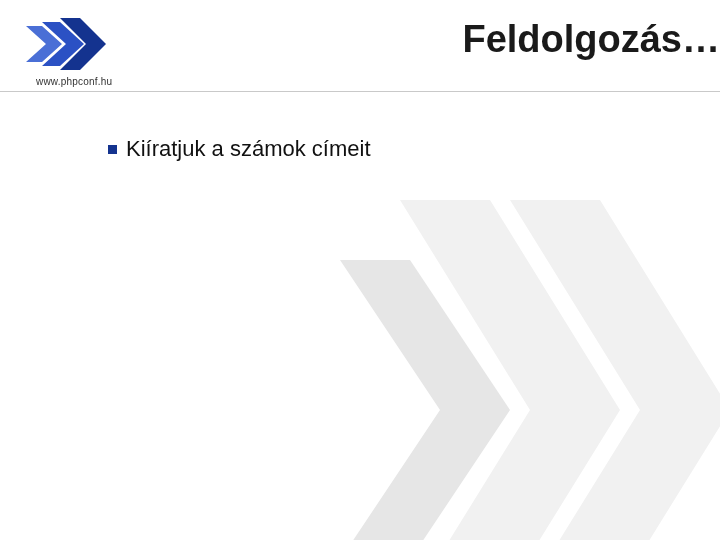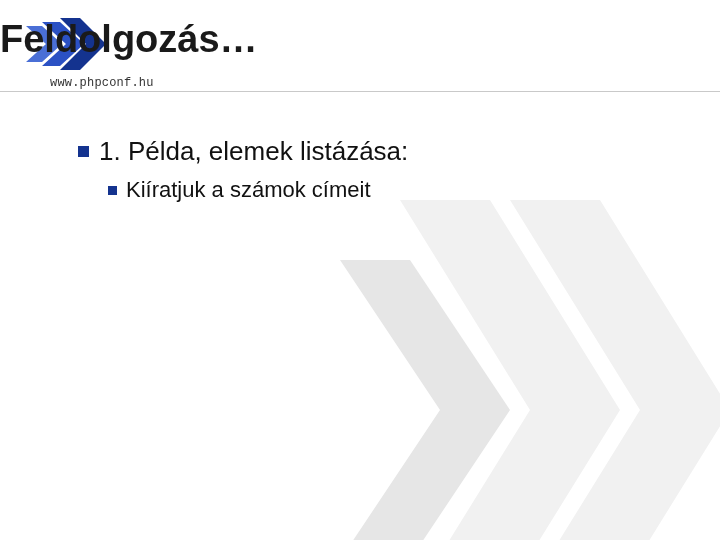--- a/index.html
+++ b/index.html
@@ -1,22 +1,22 @@
 <!DOCTYPE html>
 <html><head>
 <meta charset="utf-8">
 <style>
   * { margin: 0; padding: 0; box-sizing: border-box; }
   html, body { width: 720px; height: 540px; overflow: hidden; font-family: Verdana, Geneva, sans-serif; background: #fff; }
   .slide { position: relative; width: 720px; height: 540px; background: #fff; }
   .bg-chevrons { position: absolute; right: -40px; bottom: -80px; pointer-events: none; }
   .header { position: relative; height: 92px; border-bottom: 1px solid #c9c9c9; }
   .logo-wrap { position: absolute; left: 20px; top: 14px; }
-  .site-url { position: absolute; left: 50px; top: 76px; font-size: 12px; color: #333; letter-spacing: 0.2px; font-family: Liberation Mono, monospace; }
-  .title { position: absolute; left: 0; right: 0; top: 18px; text-align: left; font-weight: 700; font-size: 38px; color: #1a1a1a; font-family: Verdana, sans-serif; }
+  .site-url { position: absolute; left: 36px; top: 76px; font-size: 10px; color: #333; letter-spacing: 0.2px; }
+  .title { position: absolute; left: 0; right: 0; top: 18px; text-align: right; font-weight: 700; font-size: 38px; color: #1a1a1a; font-family: Verdana, sans-serif; }
   .content { position: relative; padding: 44px 60px 0 78px; }
   .bullet1 { display: flex; align-items: flex-start; gap: 10px; margin-bottom: 10px; }
   .bullet1 .sq { width: 11px; height: 11px; background: #14338f; margin-top: 10px; flex: 0 0 auto; }
   .bullet1 .txt { font-size: 26px; color: #111; font-family: Verdana, sans-serif; }
   .bullet2 { display: flex; align-items: flex-start; gap: 9px; margin-left: 30px; margin-bottom: 34px; }
   .bullet2 .sq { width: 9px; height: 9px; background: #14338f; margin-top: 9px; flex: 0 0 auto; }
   .bullet2 .txt { font-size: 22px; color: #111; font-family: Verdana, sans-serif; }
   .code { font-family: "Courier New", monospace; font-size: 22px; color: #111; margin-left: 30px; line-height: 1.55; white-space: pre; }
   .code .bold { font-weight: 700; }
 </style>
@@ -43,23 +43,19 @@
           <polygon points="22,8 40,8 64,30 40,52 22,52 46,30" fill="#2b51c4"></polygon>
           <polygon points="40,4 60,4 86,30 60,56 40,56 66,30" fill="#14338f"></polygon>
         </g>
       </svg>
     </div>
     <div class="site-url">www.phpconf.hu</div>
     <div class="title">Feldolgozás…</div>
   </div>
 
   <div class="content">
-    <div class="bullet1">
-      <div class="sq"></div>
-      <div class="txt">1. Példa, elemek listázása:</div>
-    </div>
     <div class="bullet2">
       <div class="sq"></div>
       <div class="txt">Kiíratjuk a számok címeit</div>
     </div>
   </div>
 
 </div>
 
 </body></html>

